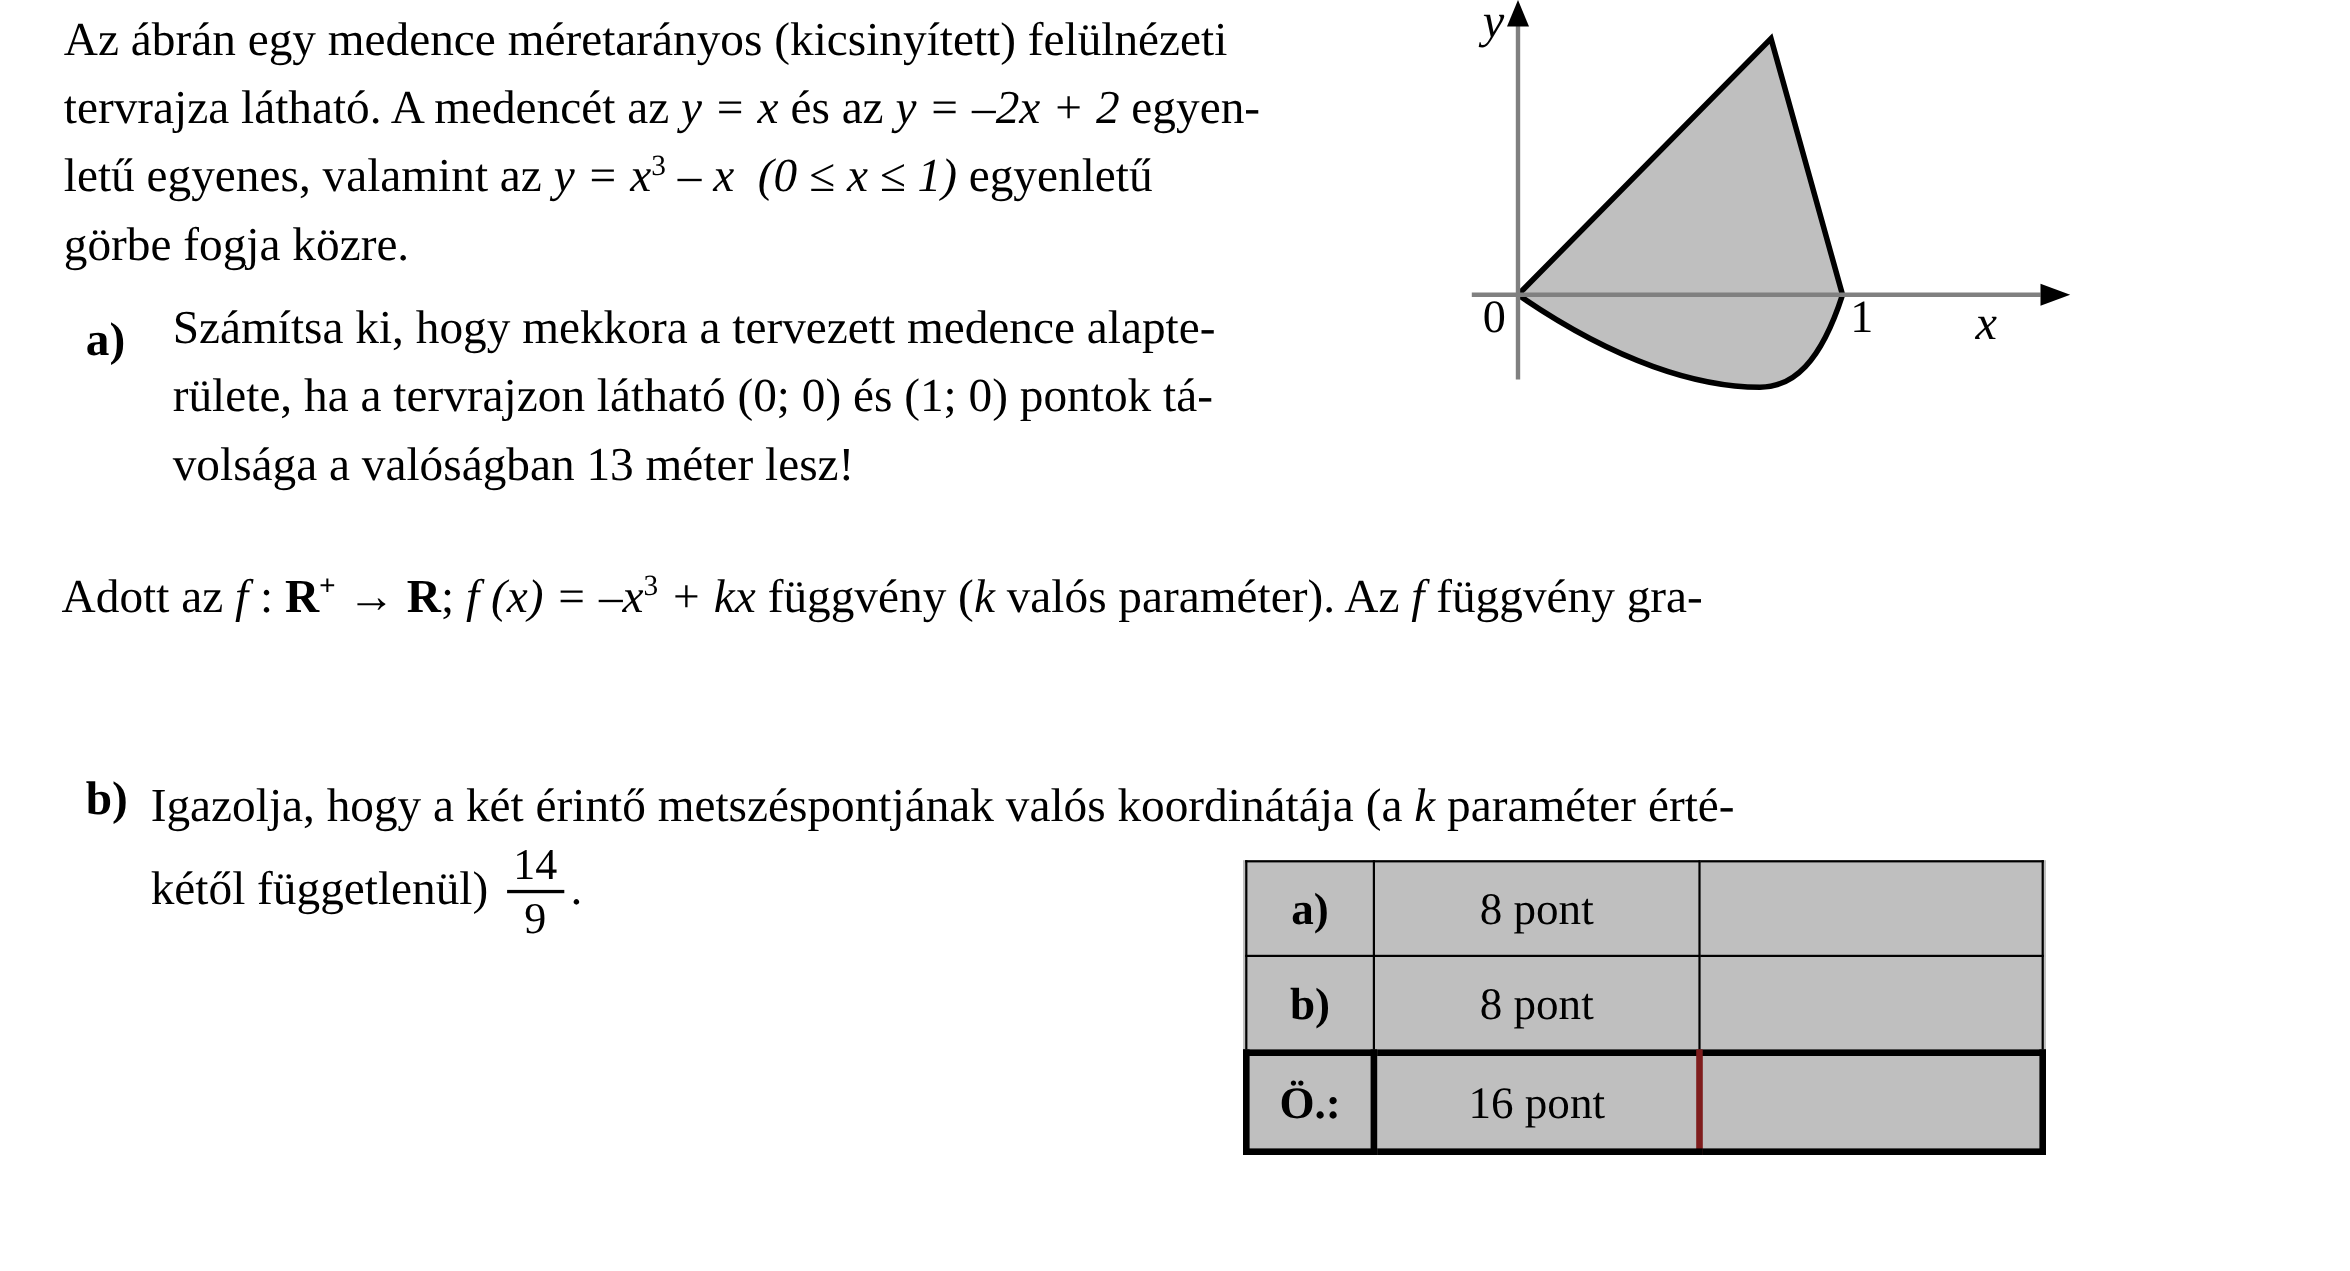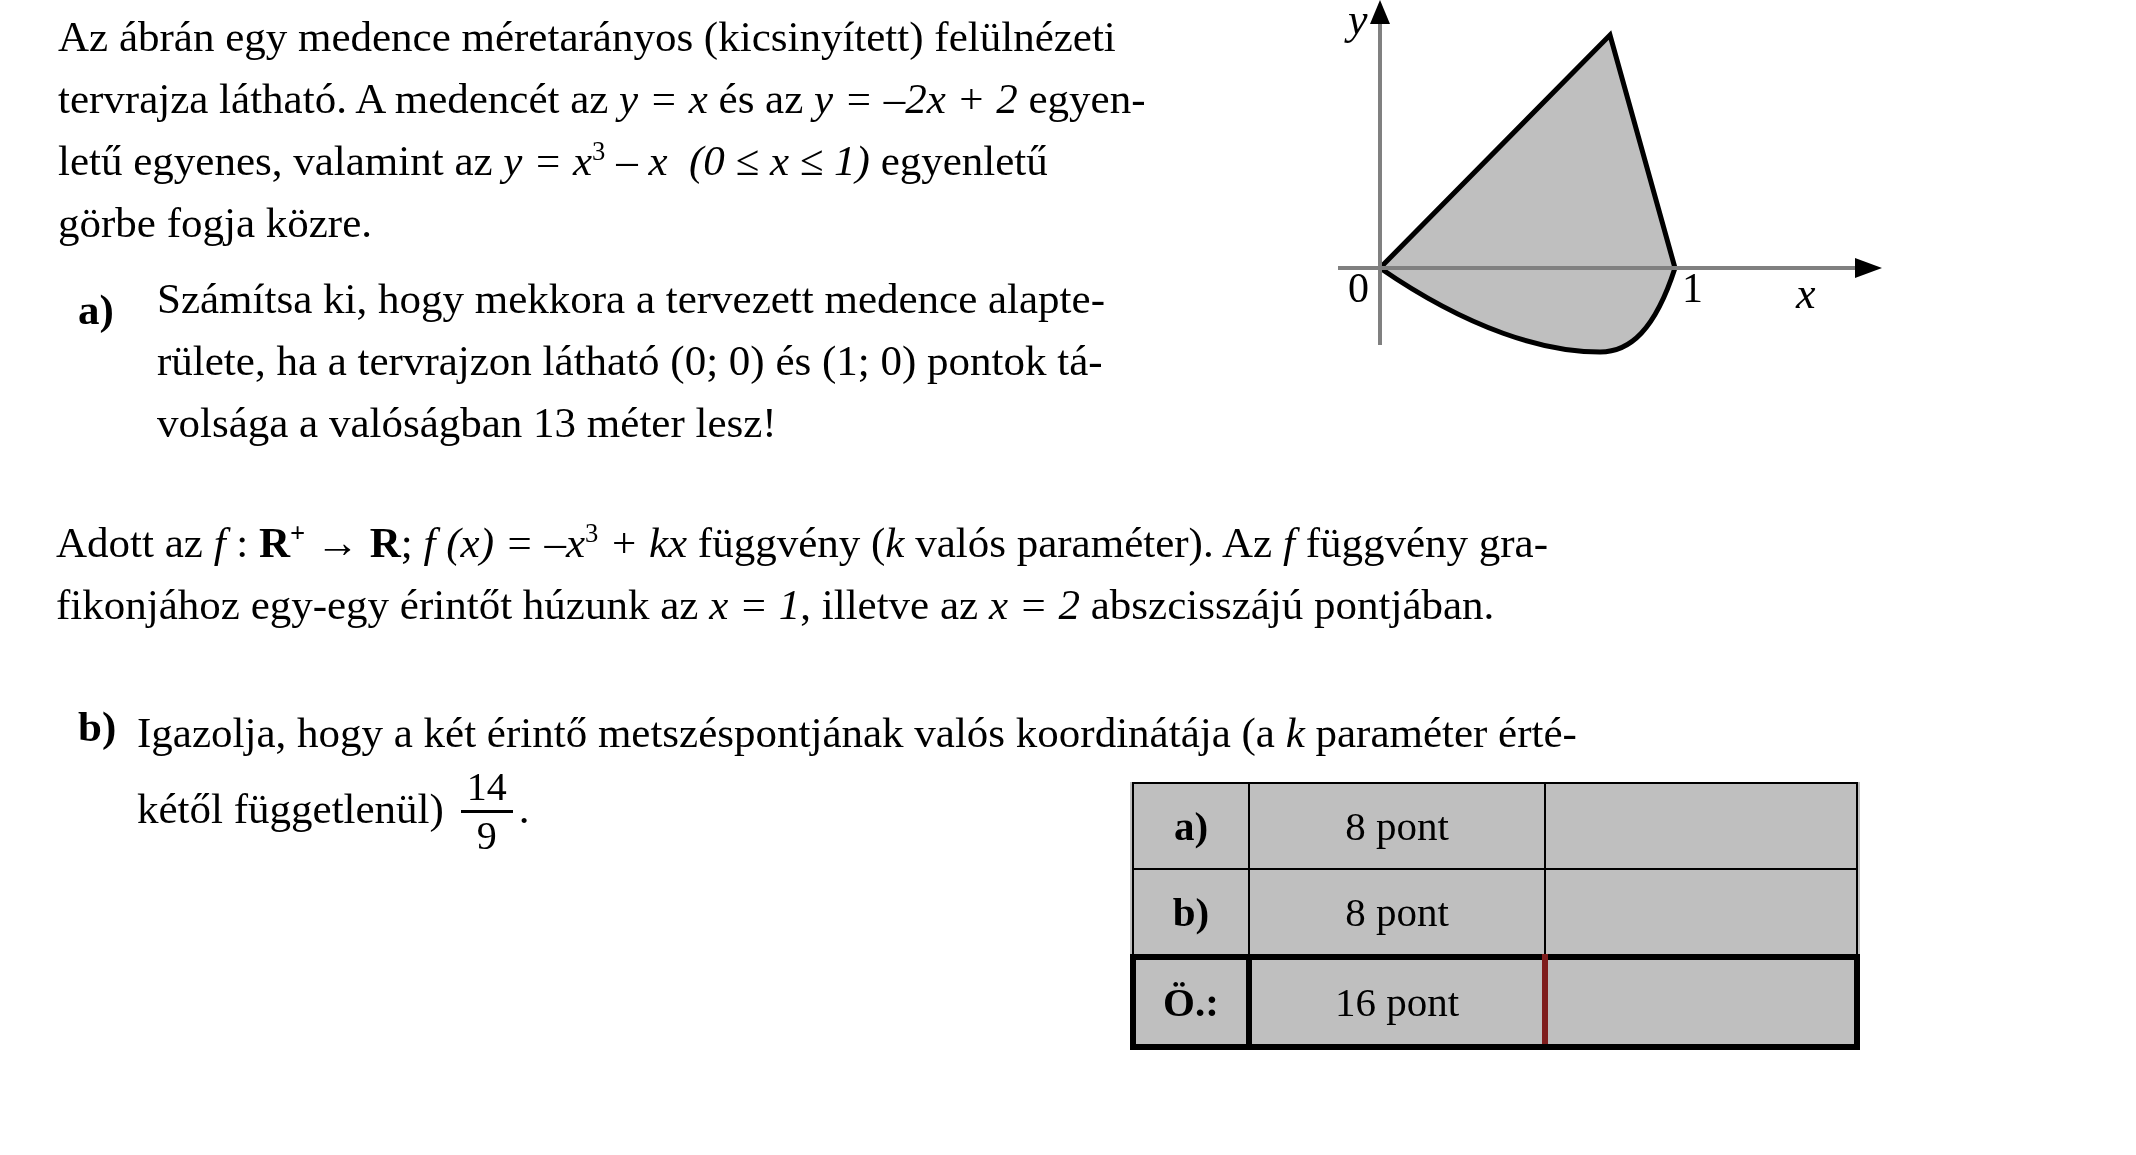--- a/index.html
+++ b/index.html
@@ -148,23 +148,20 @@
   <div class="itemlabel" style="left:78px; top:285px;">a)</div>
   <div class="para" id="task-a" style="left:137px; top:268px;margin-left:20px;">
     <span class="line">Számítsa ki, hogy mekkora a tervezett medence alapte-</span>
     <span class="line">rülete, ha a tervrajzon látható (0; 0) és (1; 0) pontok tá-</span>
     <span class="line">volsága a valóságban 13 méter lesz!</span>
   </div>
 
   <div class="para" id="middle" style="left:56px; top:512px;">
     <span class="line" style="letter-spacing:0px;">
       <span>Adott az  </span><i class="mathvar">f</i><span> : </span><span class="bold">R</span><sup class="plain bold">+</sup><span> → </span><span class="bold">R</span><span>;  </span><i class="mathvar">f (x) = –x</i><sup class="plain">3</sup><i class="mathvar"> + kx</i><span>  függvény (</span><i class="mathvar">k</i><span> valós paraméter). Az </span><i class="mathvar">f</i><span> függvény gra-</span>
-    </span>
-    <span class="line">
-      <span>fikonjához egy-egy érintőt húzunk az </span><i class="mathvar">x = 1</i><span>, illetve az </span><i class="mathvar">x = 2</i><span> abszcisszájú pontjában.</span>
     </span>
   </div>
 
   <div class="itemlabel" style="left:78px; top:702px;">b)</div>
   <div class="para" id="task-b" style="left:137px; top:702px;">
     <span class="line">
       <span>Igazolja, hogy a két érintő metszéspontjának valós koordinátája (a </span><i class="mathvar">k</i><span> paraméter érté-</span>
     </span>
     <span class="line" style="height:90px; line-height:90px;">
       <span>kétől függetlenül) </span><span class="frac"><span class="num">14</span><span class="bar"></span><span class="den">9</span></span><span>.</span>

